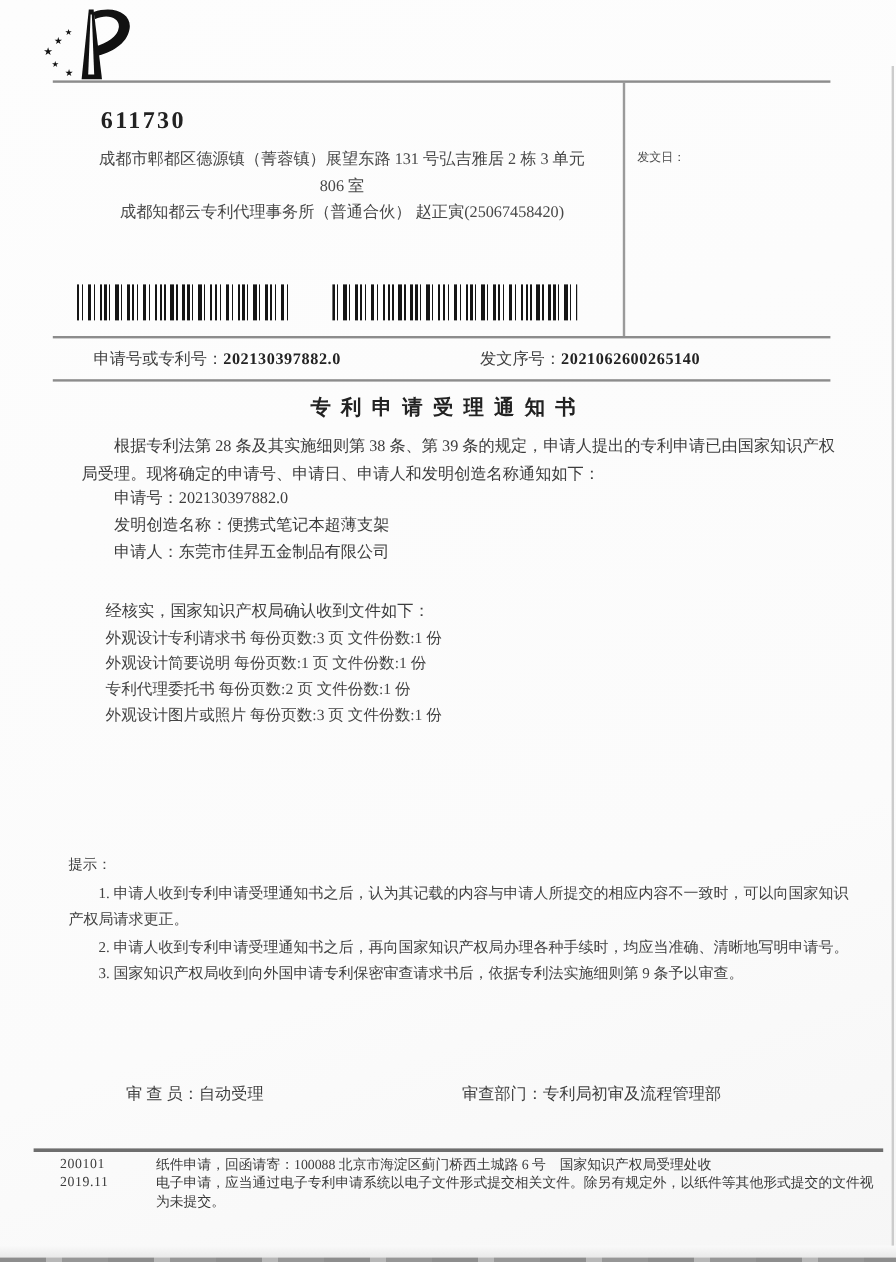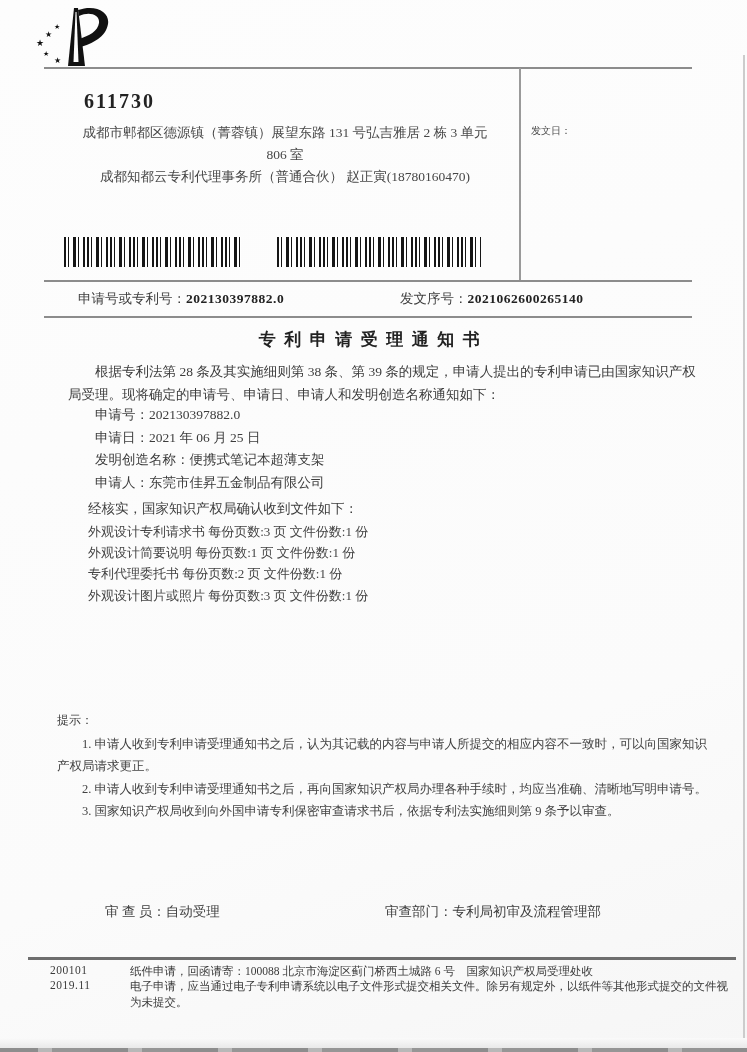--- a/index.html
+++ b/index.html
@@ -100,41 +100,40 @@
   <div class="abs rule" style="top:67px;left:44px;width:648px;"></div>
   <div class="abs rule-thin" style="top:68px;left:519px;height:212px;"></div>
   <div class="abs right-edge"></div>
 
   <div class="abs dispatch-label">发文日：</div>
 
   <div class="abs postcode">611730</div>
   <div class="abs recipient">
     <div>成都市郫都区德源镇（菁蓉镇）展望东路 131 号弘吉雅居 2 栋 3 单元</div>
     <div>806 室</div>
-    <div>成都知都云专利代理事务所（普通合伙）  赵正寅(18780160470)</div>
+    <div>成都知都云专利代理事务所（普通合伙）  赵正寅(25067458420)</div>
   </div>
 
   <div class="abs barcode bc1"></div>
   <div class="abs barcode bc2"></div>
 
   <div class="abs rule" style="top:280px;left:44px;width:648px;"></div>
   <div class="abs numrow numrow-left">
     <span>申请号或专利号：</span><span class="val">202130397882.0</span>
   </div>
   <div class="abs numrow numrow-right">
     <span>发文序号：</span><span class="val">2021062600265140</span>
   </div>
   <div class="abs rule" style="top:316px;left:44px;width:648px;"></div>
 
   <div class="abs doc-title">专利申请受理通知书</div>
   <div class="abs intro">根据专利法第 28 条及其实施细则第 38 条、第 39 条的规定，申请人提出的专利申请已由国家知识产权局受理。现将确定的申请号、申请日、申请人和发明创造名称通知如下：</div>
 
   <div class="abs fieldlist">
     <div>申请号：202130397882.0</div>
-    <div>申请日：2021 年 06 月 25 日</div>
     <div>发明创造名称：便携式笔记本超薄支架</div>
     <div>申请人：东莞市佳昇五金制品有限公司</div>
   </div>
 
   <div class="abs confirm">经核实，国家知识产权局确认收到文件如下：</div>
   <div class="abs doclist">
     <div>外观设计专利请求书 每份页数:3 页  文件份数:1 份</div>
     <div>外观设计简要说明 每份页数:1 页  文件份数:1 份</div>
     <div>专利代理委托书 每份页数:2 页  文件份数:1 份</div>
     <div>外观设计图片或照片 每份页数:3 页  文件份数:1 份</div>

